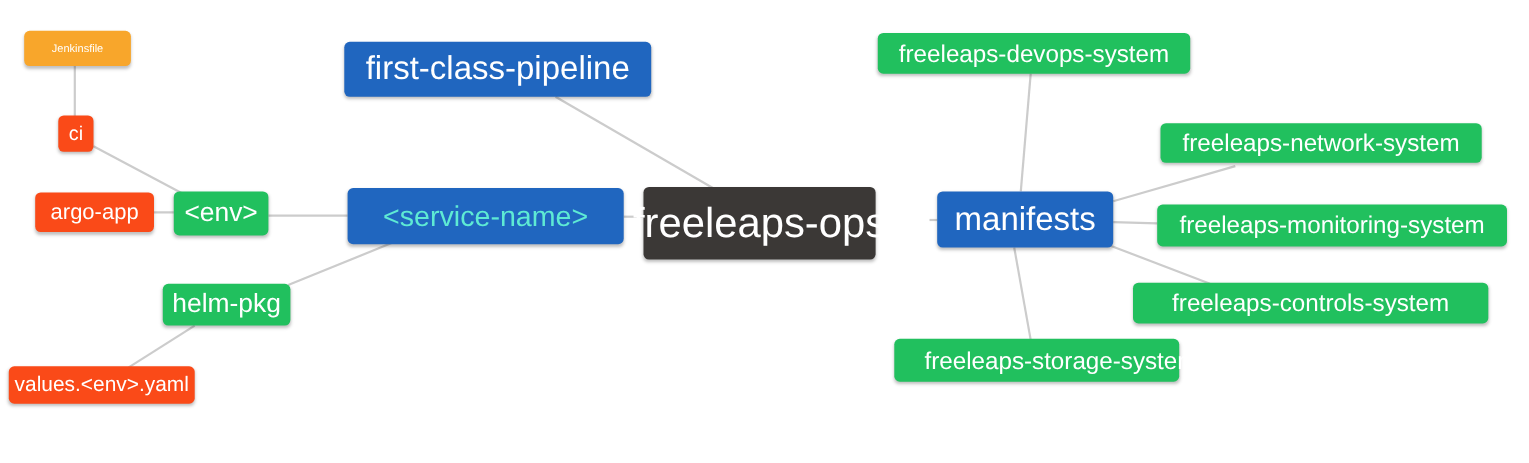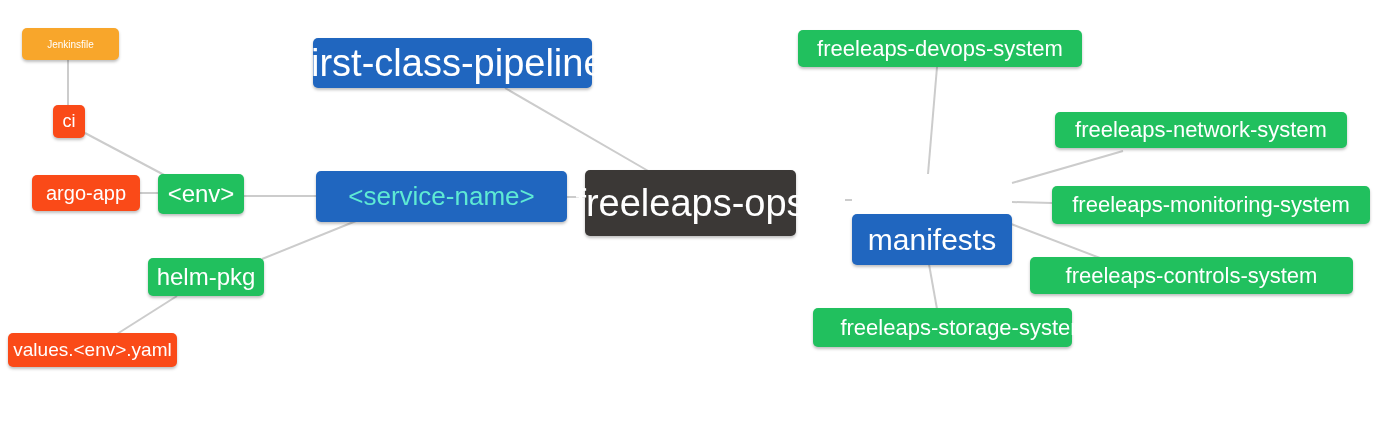--- a/index.html
+++ b/index.html
@@ -70,30 +70,30 @@
     </div>
     <div class="node" style="left: 158px; top: 174px; width: 86px; height: 40px; font-size: 24px; background: rgb(33, 192, 94); color: rgb(255, 255, 255);">
       <span>&lt;env&gt;</span>
     </div>
     <div class="node" style="left: 8px; top: 333px; width: 169px; height: 34px; font-size: 19px; background: rgb(250, 74, 24); color: rgb(255, 255, 255);">
       <span>values.&lt;env&gt;.yaml</span>
     </div>
     <div class="node" style="left: 148px; top: 258px; width: 116px; height: 38px; font-size: 24px; background: rgb(33, 192, 94); color: rgb(255, 255, 255);">
       <span>helm-pkg</span>
     </div>
-    <div class="node" style="left: 313px; top: 38px; width: 279px; height: 50px; font-size: 38px; background: rgb(32, 102, 191); color: rgb(255, 255, 255); text-align: center;">
+    <div class="node" style="left: 313px; top: 38px; width: 279px; height: 50px; font-size: 30px; background: rgb(32, 102, 191); color: rgb(255, 255, 255); text-align: center;">
       <span>first-class-pipeline</span>
     </div>
     <div class="node" style="left: 316px; top: 171px; width: 251px; height: 51px; font-size: 26px; background: rgb(32, 102, 191); color: #5eead4;">
       <span>&lt;service-name&gt;</span>
     </div>
     <div class="node" style="left: 585px; top: 170px; width: 211px; height: 66px; font-size: 38px; background: rgb(59, 56, 54); color: rgb(255, 255, 255); align-items: center;">
       <span>freeleaps-ops</span>
     </div>
-    <div class="node" style="left: 852px; top: 174px; width: 160px; height: 51px; font-size: 30px; background: rgb(32, 102, 191); color: rgb(255, 255, 255); margin-top: 40px;">
+    <div class="node" style="left: 852px; top: 174px; width: 160px; height: 51px; font-size: 30px; background: rgb(32, 102, 191); color: rgb(255, 255, 255);">
       <span>manifests</span>
     </div>
     <div class="node" style="left: 798px; top: 30px; width: 284px; height: 37px; font-size: 22px; background: rgb(33, 192, 94); color: rgb(255, 255, 255);">
       <span>freeleaps-devops-system</span>
     </div>
     <div class="node" style="left: 1055px; top: 112px; width: 292px; height: 36px; font-size: 22px; background: rgb(33, 192, 94); color: rgb(255, 255, 255);">
       <span>freeleaps-network-system</span>
     </div>
     <div class="node" style="left: 1052px; top: 186px; width: 318px; height: 38px; font-size: 22px; background: rgb(33, 192, 94); color: rgb(255, 255, 255);">
       <span>freeleaps-monitoring-system</span>

